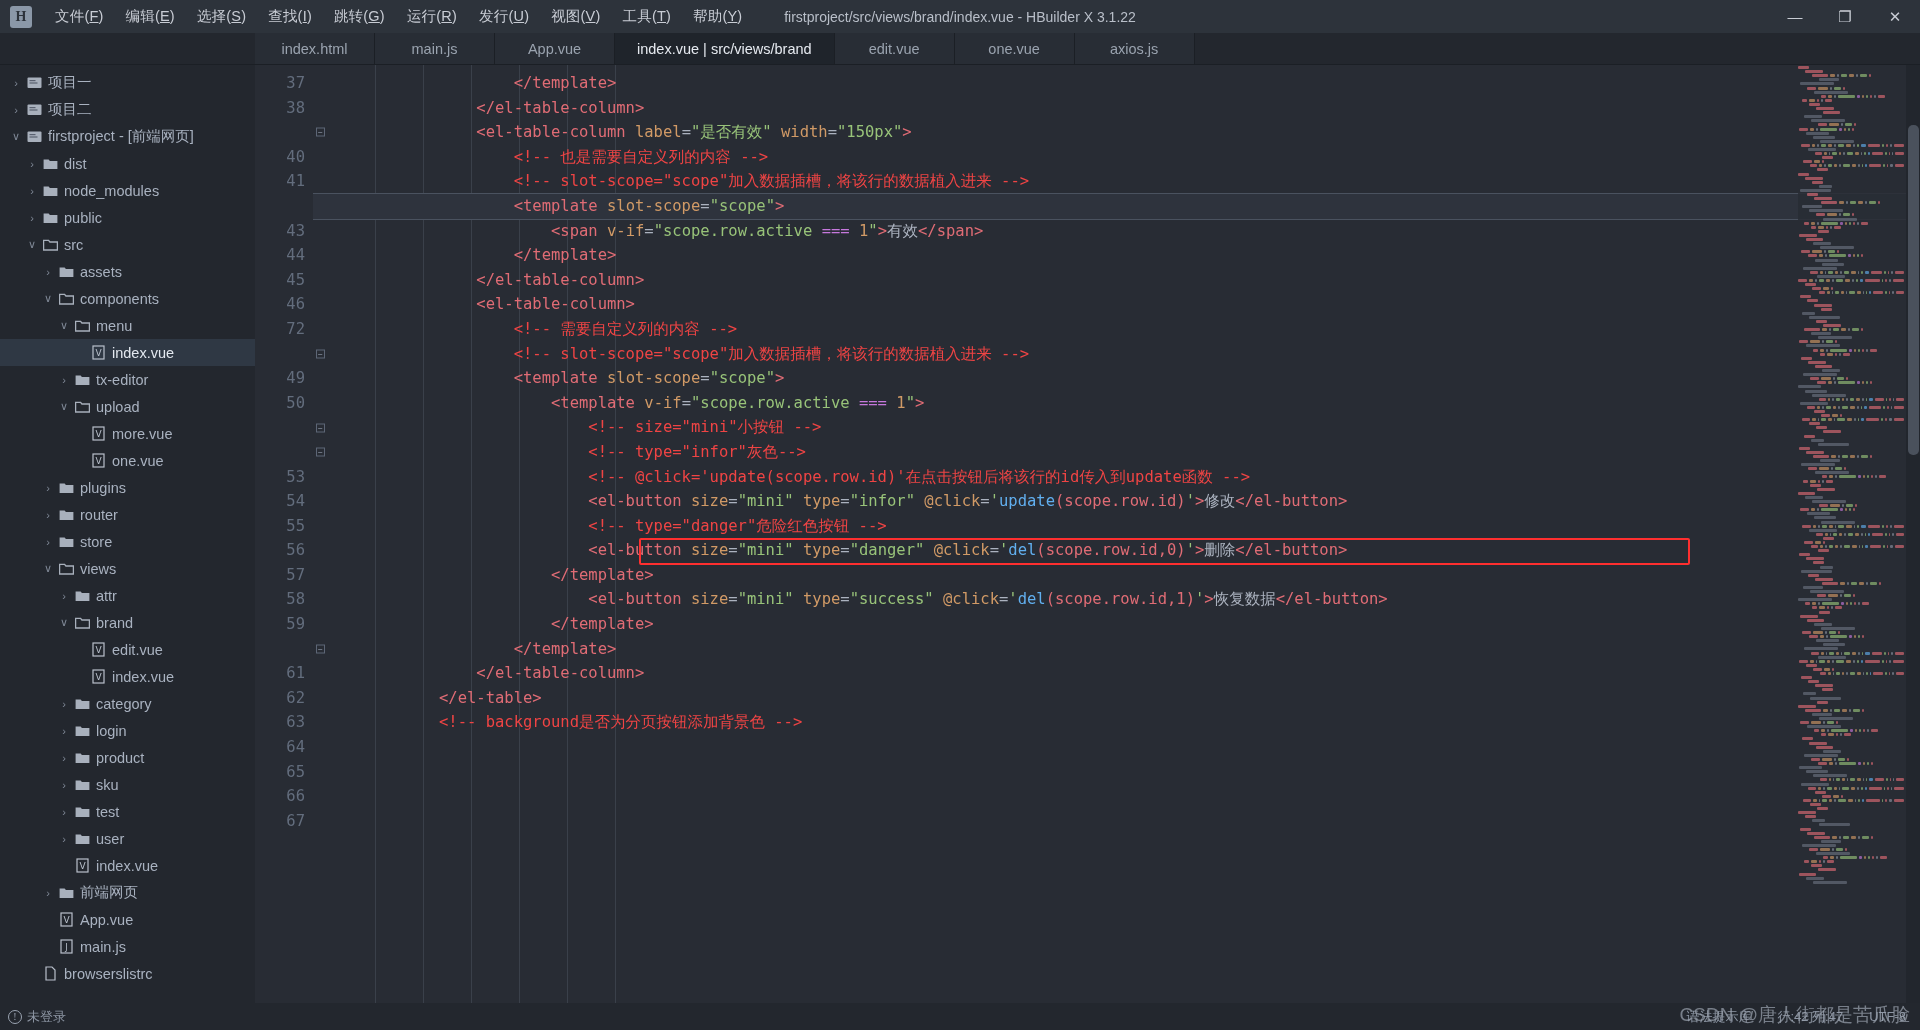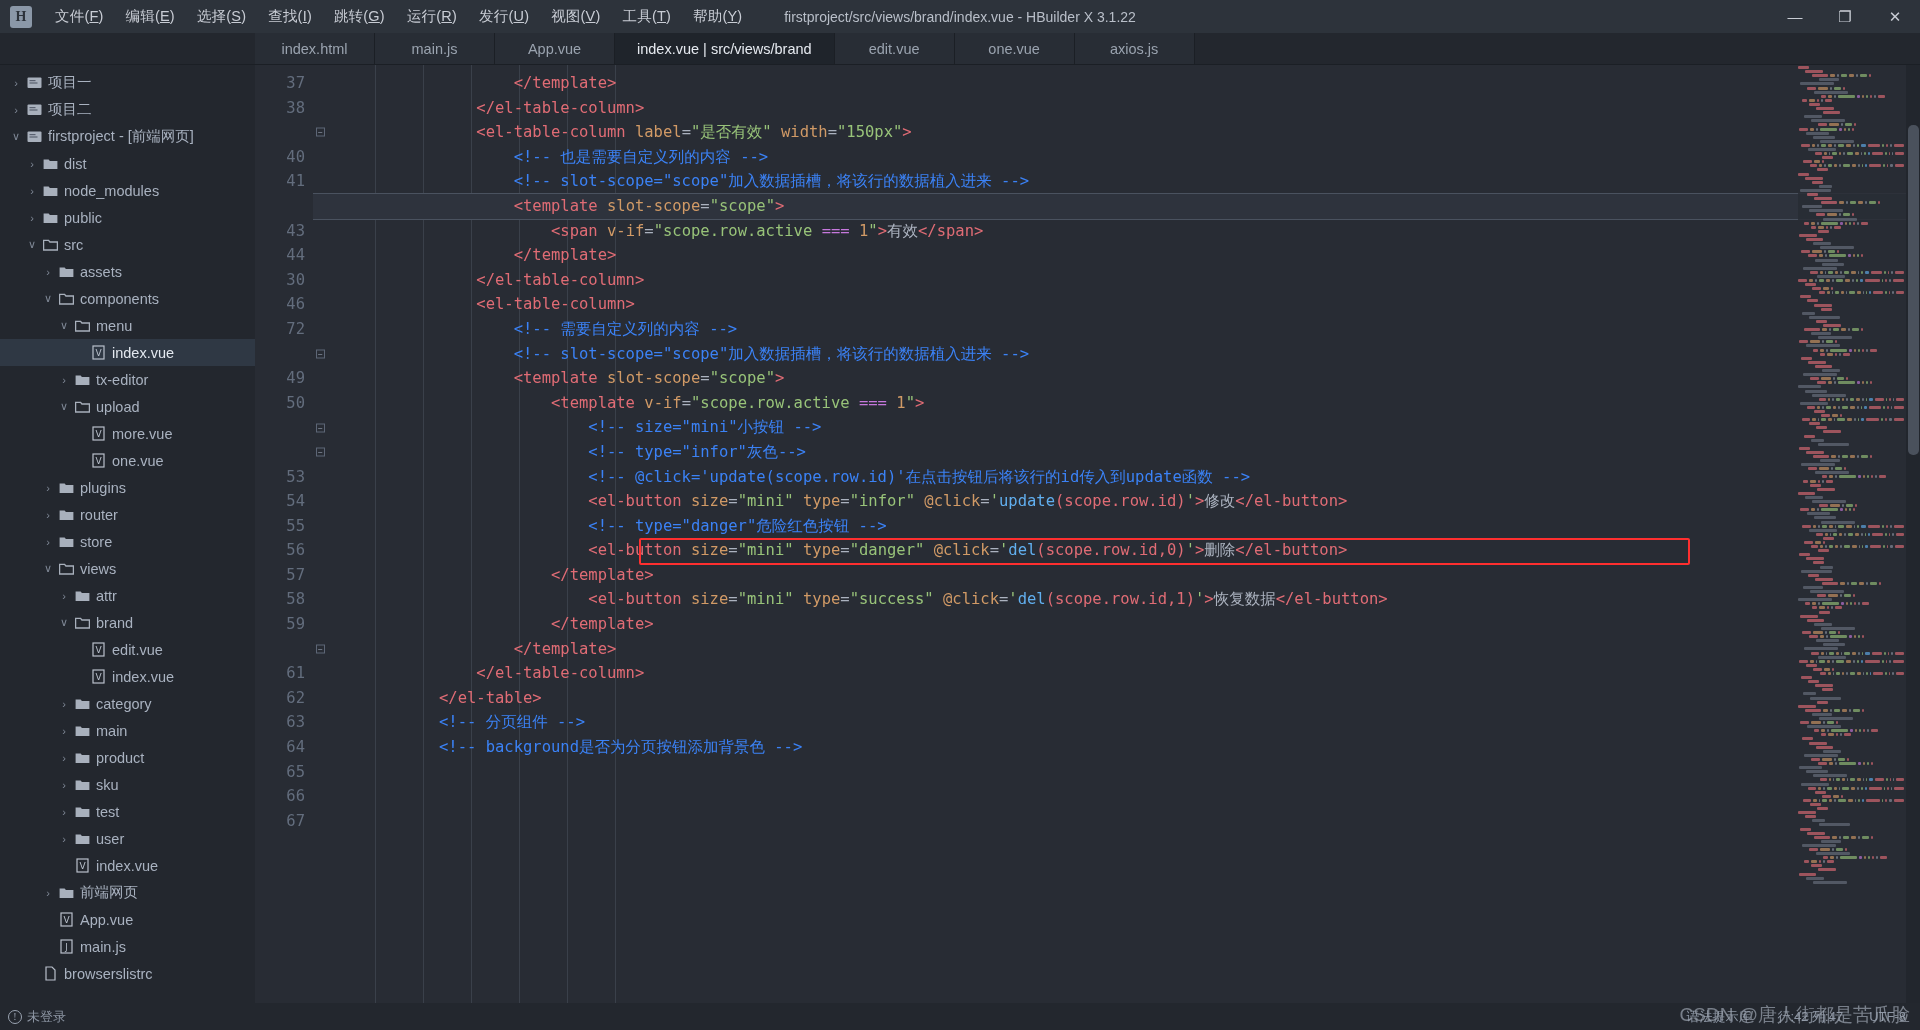--- a/index.html
+++ b/index.html
@@ -101,21 +101,21 @@
     padding-left: 14px; position: relative;
   }
   .cline.hl { background: #2e333d; }
   .indent-guides { position: absolute; inset: 0; pointer-events: none; }
   .ig { position: absolute; top: 0; bottom: 0; width: 1px; background: #3a404a; }
 
   
   .t-tag   { color: #e06c75; }
   .t-attr  { color: #d19a66; }
   .t-str   { color: #98c379; }
-  .t-cmt   { color: #3b82f6; }
+  .t-cmt   { color: #ef4444; }
   .t-punc  { color: #abb2bf; }
   .t-fn    { color: #61afef; }
   .t-op    { color: #c678dd; }
   .t-num   { color: #d19a66; }
   .t-txt   { color: #abb2bf; }
 
   .redbox {
     position: absolute; border: 2px solid #ff2f2f; border-radius: 2px;
     pointer-events: none;
   }
@@ -428,21 +428,21 @@
           </span>
           <span class="tlabel">category</span>
         </div>
         <div class="tree-row">
           <span class="arrow" style="margin-left: 56px;">›</span>
           <span class="ficon">
             <svg width="15" height="13" viewBox="0 0 15 13">
               <path d="M0.6 2.4h5l1.3 1.6h7.5v8H0.6z" fill="#a8b0bc"></path>
             </svg>
           </span>
-          <span class="tlabel">main</span>
+          <span class="tlabel">login</span>
         </div>
         <div class="tree-row">
           <span class="arrow" style="margin-left: 56px;">›</span>
           <span class="ficon">
             <svg width="15" height="13" viewBox="0 0 15 13">
               <path d="M0.6 2.4h5l1.3 1.6h7.5v8H0.6z" fill="#a8b0bc"></path>
             </svg>
           </span>
           <span class="tlabel">product</span>
         </div>
@@ -530,21 +530,21 @@
           <div class="gline">
             <span class="fold">−</span>
           </div>
           <div class="gline">40</div>
           <div class="gline">41</div>
           <div class="gline">
             <span class="fold">−</span>
           </div>
           <div class="gline">43</div>
           <div class="gline">44</div>
-          <div class="gline">30</div>
+          <div class="gline">45</div>
           <div class="gline">46</div>
           <div class="gline">72</div>
           <div class="gline">
             <span class="fold">−</span>
           </div>
           <div class="gline">49</div>
           <div class="gline">50</div>
           <div class="gline">
             <span class="fold">−</span>
           </div>
@@ -597,21 +597,20 @@
           <div class="cline"><span class="t-txt">                            </span><span class="t-cmt">&lt;!-- @click='update(scope.row.id)'在点击按钮后将该行的id传入到update函数 --&gt;</span></div>
           <div class="cline"><span class="t-txt">                            </span><span class="t-tag">&lt;el-button </span><span class="t-attr">size</span><span class="t-punc">=</span><span class="t-str">"mini"</span><span class="t-txt"> </span><span class="t-attr">type</span><span class="t-punc">=</span><span class="t-str">"infor"</span><span class="t-txt"> </span><span class="t-attr">@click</span><span class="t-punc">=</span><span class="t-str">'</span><span class="t-fn">update</span><span class="t-tag">(scope.row.id)</span><span class="t-str">'</span><span class="t-tag">&gt;</span><span class="t-txt">修改</span><span class="t-tag">&lt;/el-button&gt;</span></div>
           <div class="cline"><span class="t-txt">                            </span><span class="t-cmt">&lt;!-- type="danger"危险红色按钮 --&gt;</span></div>
           <div class="cline" style="position: relative;"><span class="t-txt">                            </span><span class="t-tag">&lt;el-button </span><span class="t-attr">size</span><span class="t-punc">=</span><span class="t-str">"mini"</span><span class="t-txt"> </span><span class="t-attr">type</span><span class="t-punc">=</span><span class="t-str">"danger"</span><span class="t-txt"> </span><span class="t-attr">@click</span><span class="t-punc">=</span><span class="t-str">'</span><span class="t-fn">del</span><span class="t-tag">(scope.row.id,0)</span><span class="t-str">'</span><span class="t-tag">&gt;</span><span class="t-txt">删除</span><span class="t-tag">&lt;/el-button&gt;</span><div class="redbox" style="left: 326px; right: 230px; top: 0px; height: 27px;"></div></div>
           <div class="cline"><span class="t-txt">                        </span><span class="t-tag">&lt;/template&gt;</span></div>
           <div class="cline"><span class="t-txt">                            </span><span class="t-tag">&lt;el-button </span><span class="t-attr">size</span><span class="t-punc">=</span><span class="t-str">"mini"</span><span class="t-txt"> </span><span class="t-attr">type</span><span class="t-punc">=</span><span class="t-str">"success"</span><span class="t-txt"> </span><span class="t-attr">@click</span><span class="t-punc">=</span><span class="t-str">'</span><span class="t-fn">del</span><span class="t-tag">(scope.row.id,1)</span><span class="t-str">'</span><span class="t-tag">&gt;</span><span class="t-txt">恢复数据</span><span class="t-tag">&lt;/el-button&gt;</span></div>
           <div class="cline"><span class="t-txt">                        </span><span class="t-tag">&lt;/template&gt;</span></div>
           <div class="cline"><span class="t-txt">                    </span><span class="t-tag">&lt;/template&gt;</span></div>
           <div class="cline"><span class="t-txt">                </span><span class="t-tag">&lt;/el-table-column&gt;</span></div>
           <div class="cline"><span class="t-txt">            </span><span class="t-tag">&lt;/el-table&gt;</span></div>
-          <div class="cline"><span class="t-txt">            </span><span class="t-cmt">&lt;!-- 分页组件 --&gt;</span></div>
           <div class="cline"><span class="t-txt">            </span><span class="t-cmt">&lt;!-- background是否为分页按钮添加背景色 --&gt;</span></div>
         </div>
       <div class="minimap" id="minimap">
           <div class="mm-line" style="padding-left: 0px;">
             <span class="mm-seg" style="width: 11px; background: rgb(224, 108, 117); opacity: 0.75;"></span>
           </div>
           <div class="mm-line" style="padding-left: 7px;">
             <span class="mm-seg" style="width: 18px; background: rgb(224, 108, 117); opacity: 0.75;"></span>
           </div>
           <div class="mm-line" style="padding-left: 14px;">

